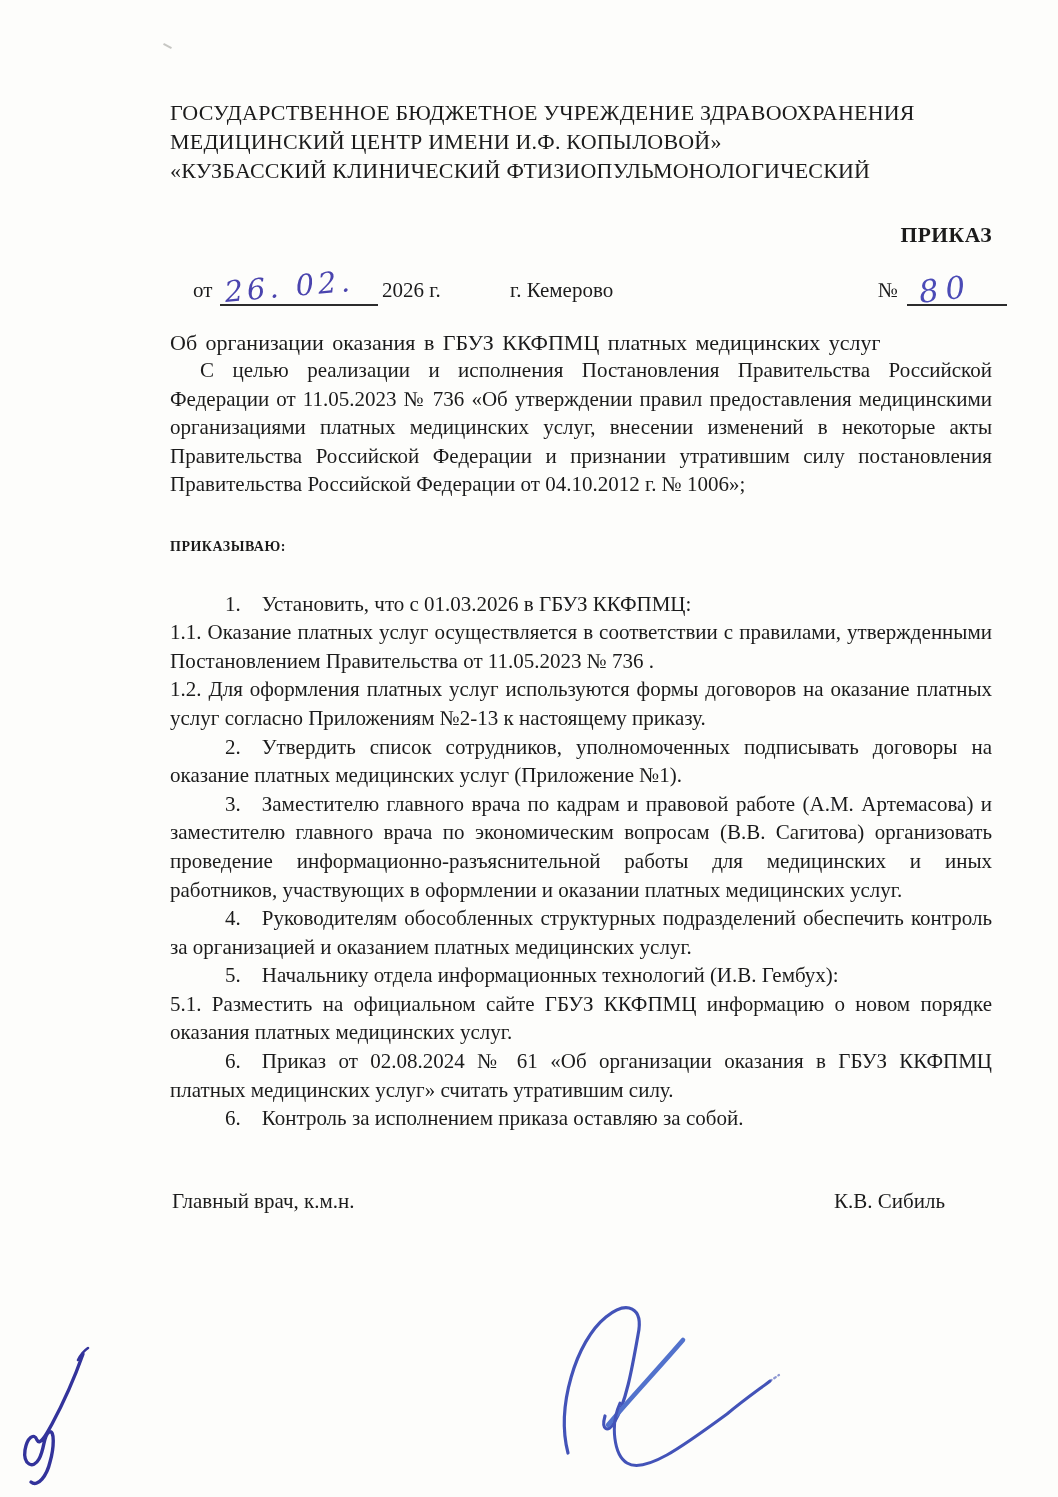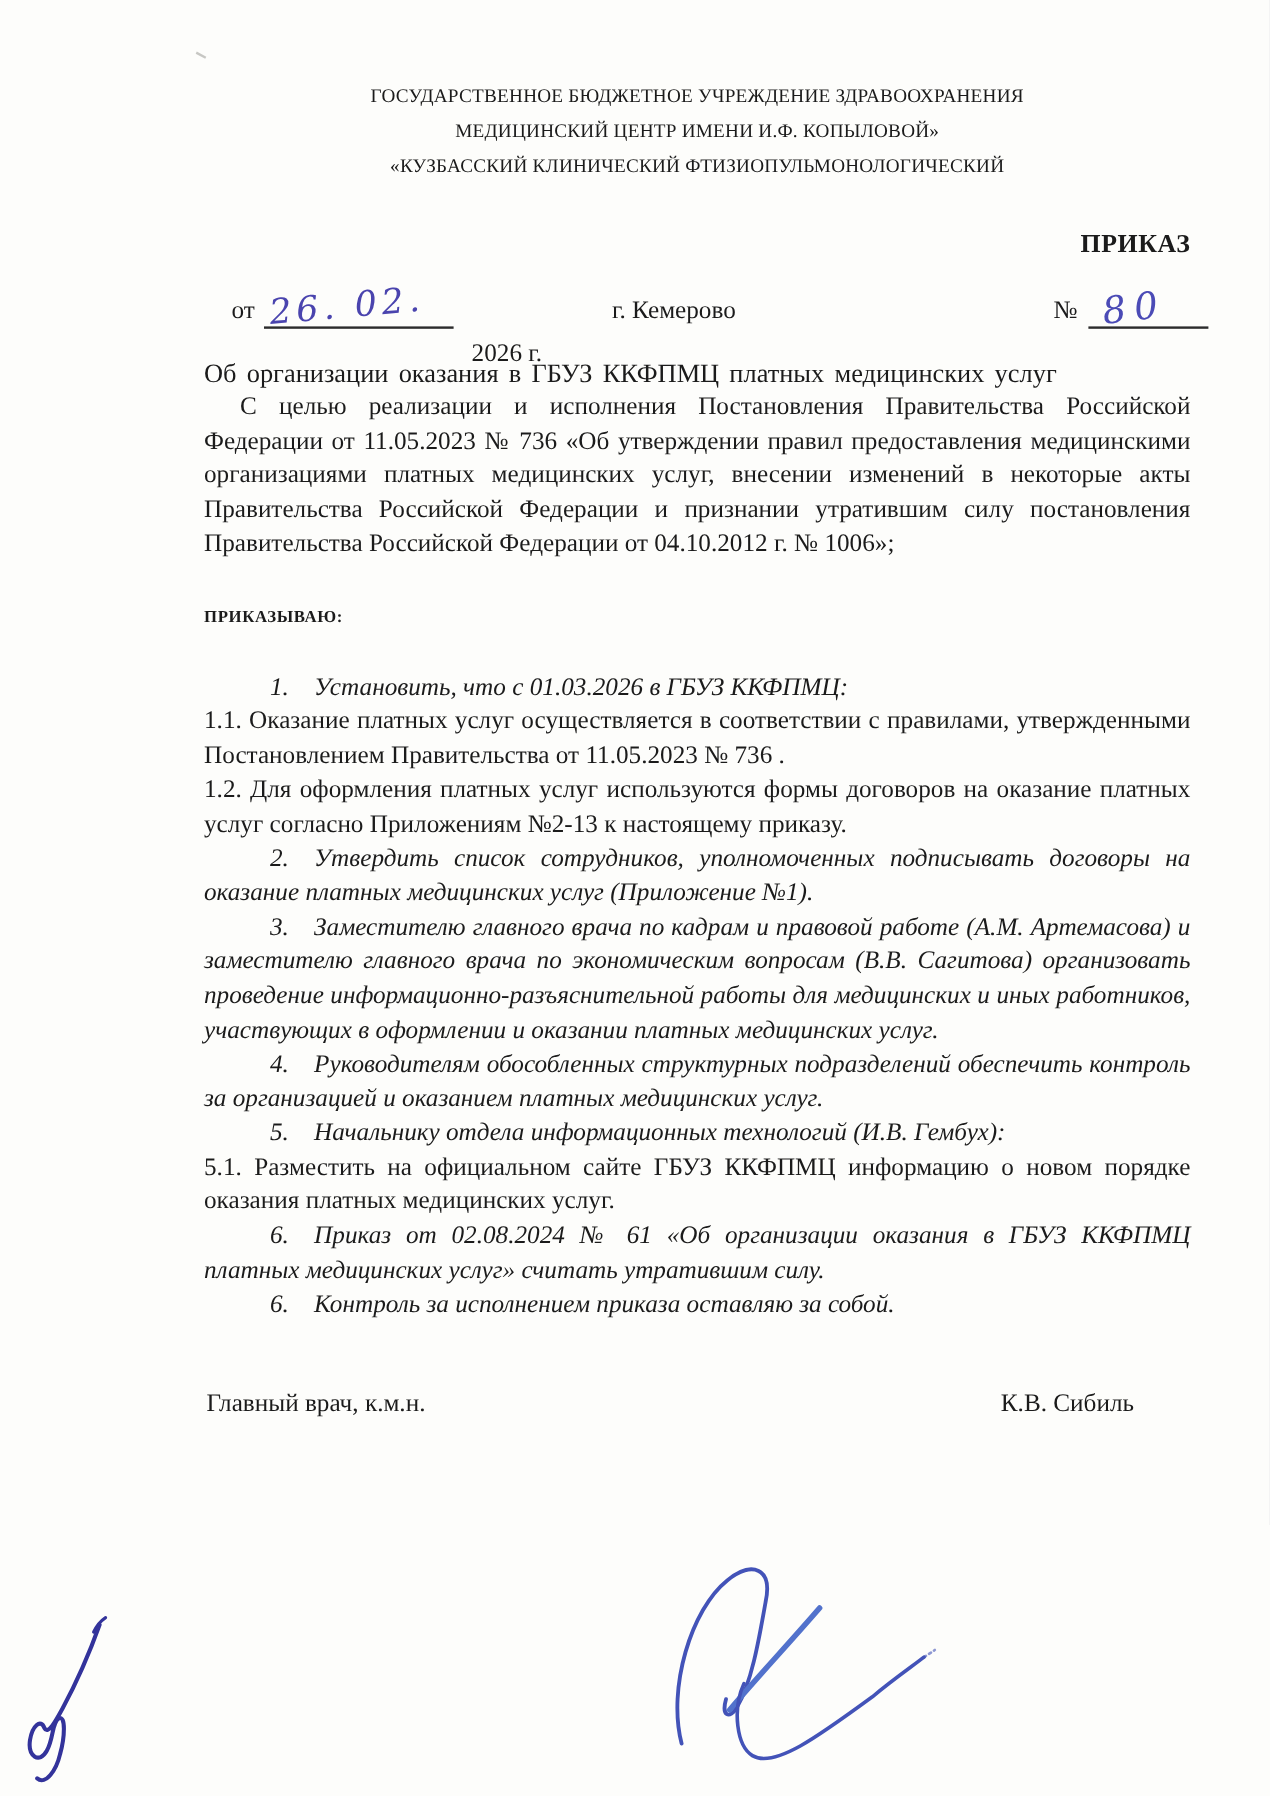--- a/index.html
+++ b/index.html
@@ -8,21 +8,21 @@
     position:relative;
     width:1058px; height:1497px;
     background:#fdfdfb;
     font-family:"Liberation Serif","DejaVu Serif",serif;
     color:#1b1b1b;
     overflow:hidden;
     margin:0 auto;
   }
   .content { position:absolute; left:170px; top:66px; width:822px; }
 
-  .org-block { text-align:center; font-size:16px; line-height:29px; letter-spacing:0.2px; }
+  .org-block { font-size:22px; line-height:29px; letter-spacing:0.2px;margin-top:32px; }
   .doc-type { text-align:right; font-weight:bold; font-size:21.5px; letter-spacing:0.5px; margin-top:38px; }
 
   .meta-row { position:relative; height:44px; margin-top:22px; font-size:21px; }
   .meta-row .m-abs { position:absolute; top:8px; }
   .u-line { position:absolute; top:8px; height:26px; border-bottom:2px solid #2c2c2c; }
   .ink { font-style:italic; white-space:nowrap; font-family:"DejaVu Serif",serif; }
   .ink-date {
     position:absolute; left:6px; bottom:-5px;
     font-size:29px; color:#4a44ae; letter-spacing:4px;
     transform:rotate(-5deg); transform-origin:left bottom;
@@ -32,21 +32,21 @@
     font-size:31px; color:#4b4bb6; letter-spacing:7px;
     transform:rotate(-7deg); transform-origin:left bottom;
   }
 
   .subject { margin:16px 0 0 0; font-size:22px; word-spacing:3px; }
 
   .para { margin:0; font-size:21px; line-height:28.6px; text-align:justify; }
   .intro { text-indent:30px; }
   .order-heading { margin-top:34px; font-weight:bold; font-size:14px; letter-spacing:0.5px; }
   .items { margin-top:28px; }
-  .num-indent { text-indent:55px;font-style:italic; }
+  .num-indent { text-indent:55px; }
   .no-indent { text-indent:0; }
 
   .signature-row { position:relative; margin-top:56px; height:30px; font-size:21px; }
   .sig-pos { position:absolute; left:2px; top:0; }
   .sig-name { position:absolute; left:664px; top:0; }
 
   .sig-svg { position:absolute; left:540px; top:1285px; }
   .paraph-svg { position:absolute; left:8px; top:1336px; }
 
   .scan-artifact {
@@ -70,21 +70,21 @@
       <div>«КУЗБАССКИЙ КЛИНИЧЕСКИЙ ФТИЗИОПУЛЬМОНОЛОГИЧЕСКИЙ</div>
     </div>
 
     <div class="doc-type">ПРИКАЗ</div>
 
     <div class="meta-row">
       <span class="m-abs" style="left:23px;">от</span>
       <span class="u-line" style="left:50px; width:158px;">
         <span class="ink ink-date">26. 02.</span>
       </span>
-      <span class="m-abs" style="left:223px;margin-top:36px;">2026 г.</span>
+      <span class="m-abs" style="left:212px;">2026 г.</span>
       <span class="m-abs" style="left:340px;">г. Кемерово</span>
       <span class="m-abs" style="left:708px;">№</span>
       <span class="u-line" style="left:737px; width:100px;">
         <span class="ink ink-num">80</span>
       </span>
     </div>
 
     <p class="subject">Об организации оказания в ГБУЗ ККФПМЦ платных медицинских услуг</p>
 
     <p class="para intro">С целью реализации и исполнения Постановления Правительства Российской Федерации от 11.05.2023 № 736 «Об утверждении правил предоставления медицинскими организациями платных медицинских услуг, внесении изменений в некоторые акты Правительства Российской Федерации и признании утратившим силу постановления Правительства Российской Федерации от 04.10.2012 г. № 1006»;</p>

